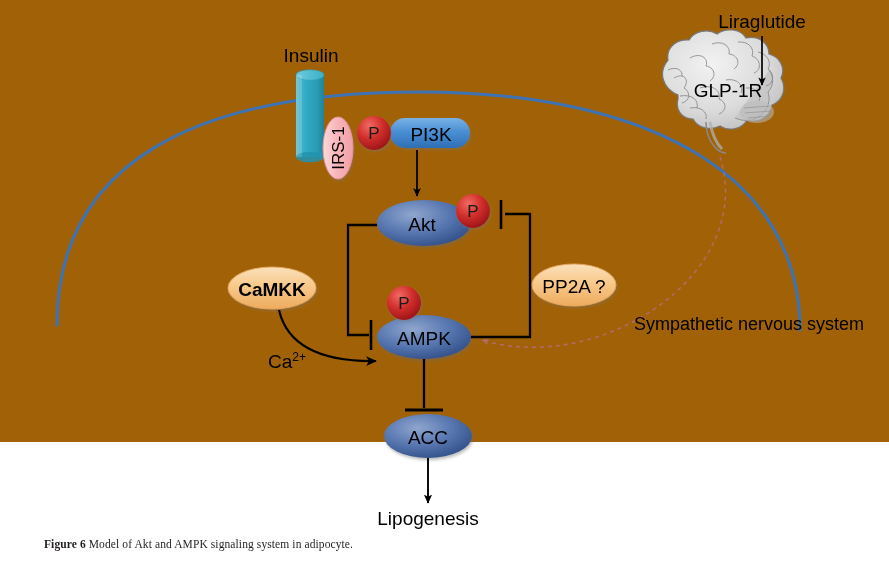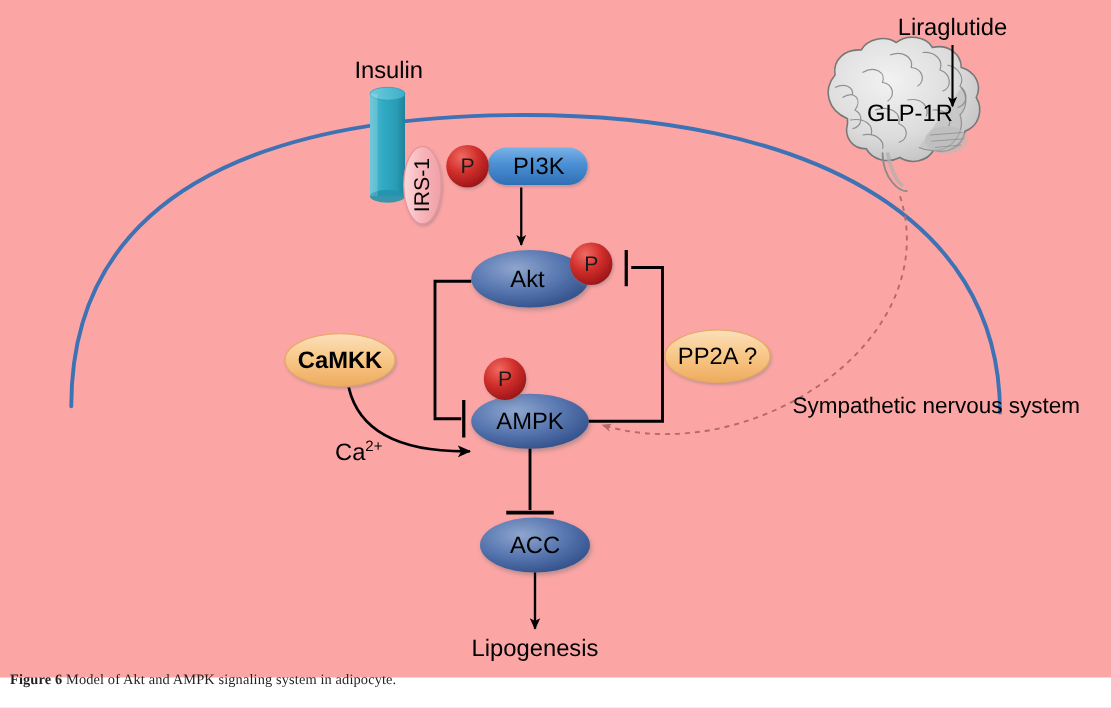--- a/index.html
+++ b/index.html
@@ -10,42 +10,43 @@
   body {
     width: 889px;
     height: 566px;
     font-family: "Liberation Sans", sans-serif;
     overflow: hidden;
     position: relative;
   }
   #figure-root {
     position: relative;
     width: 889px;
-    height: 542px;
-    background: #fca5a5;
+    height: 442px;
+    background: #a16207;
   }
   #diagram-svg {
     position: absolute;
     left: 0;
     top: 0;
     width: 889px;
     height: 566px;
   }
   .cap-wrap {
     position: absolute;
     left: 8px;
     top: 538px;
     width: 870px;
     font-family: "Liberation Serif", serif;
     font-size: 11.5px;
     color: #231f20;
     letter-spacing: .1px;
   }
   .cap-wrap .cap-label {
     font-weight: bold;
+    margin-left: 36px;
   }
   .cap-wrap .cap-text {
     font-weight: normal;
   }
   svg text {
     font-family: "Liberation Sans", sans-serif;
     fill: #000000;
   }
   .node-label { font-size: 19px; }
   .node-label-sm { font-size: 17px; }

